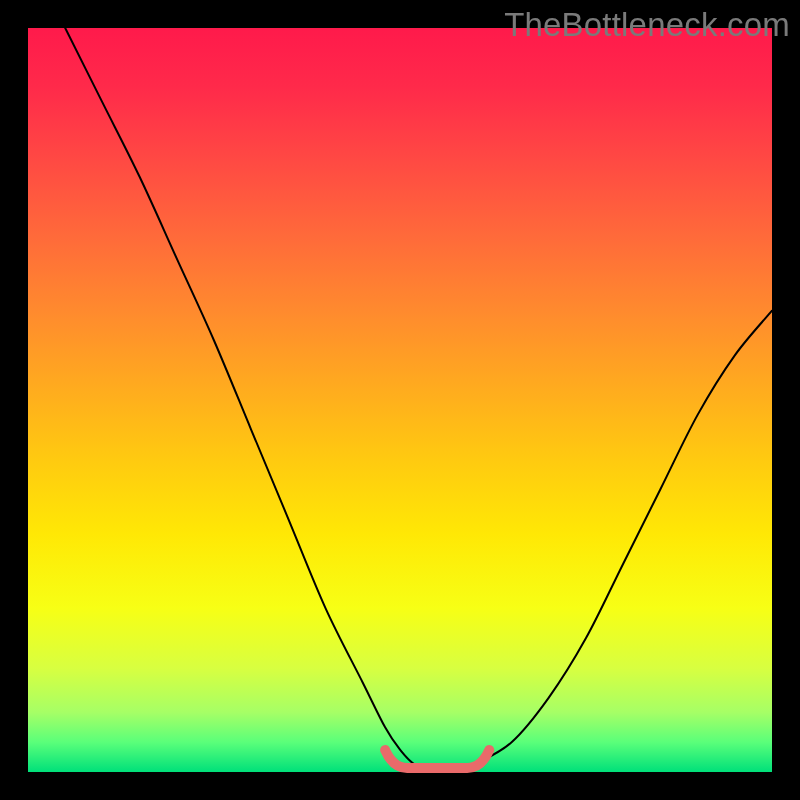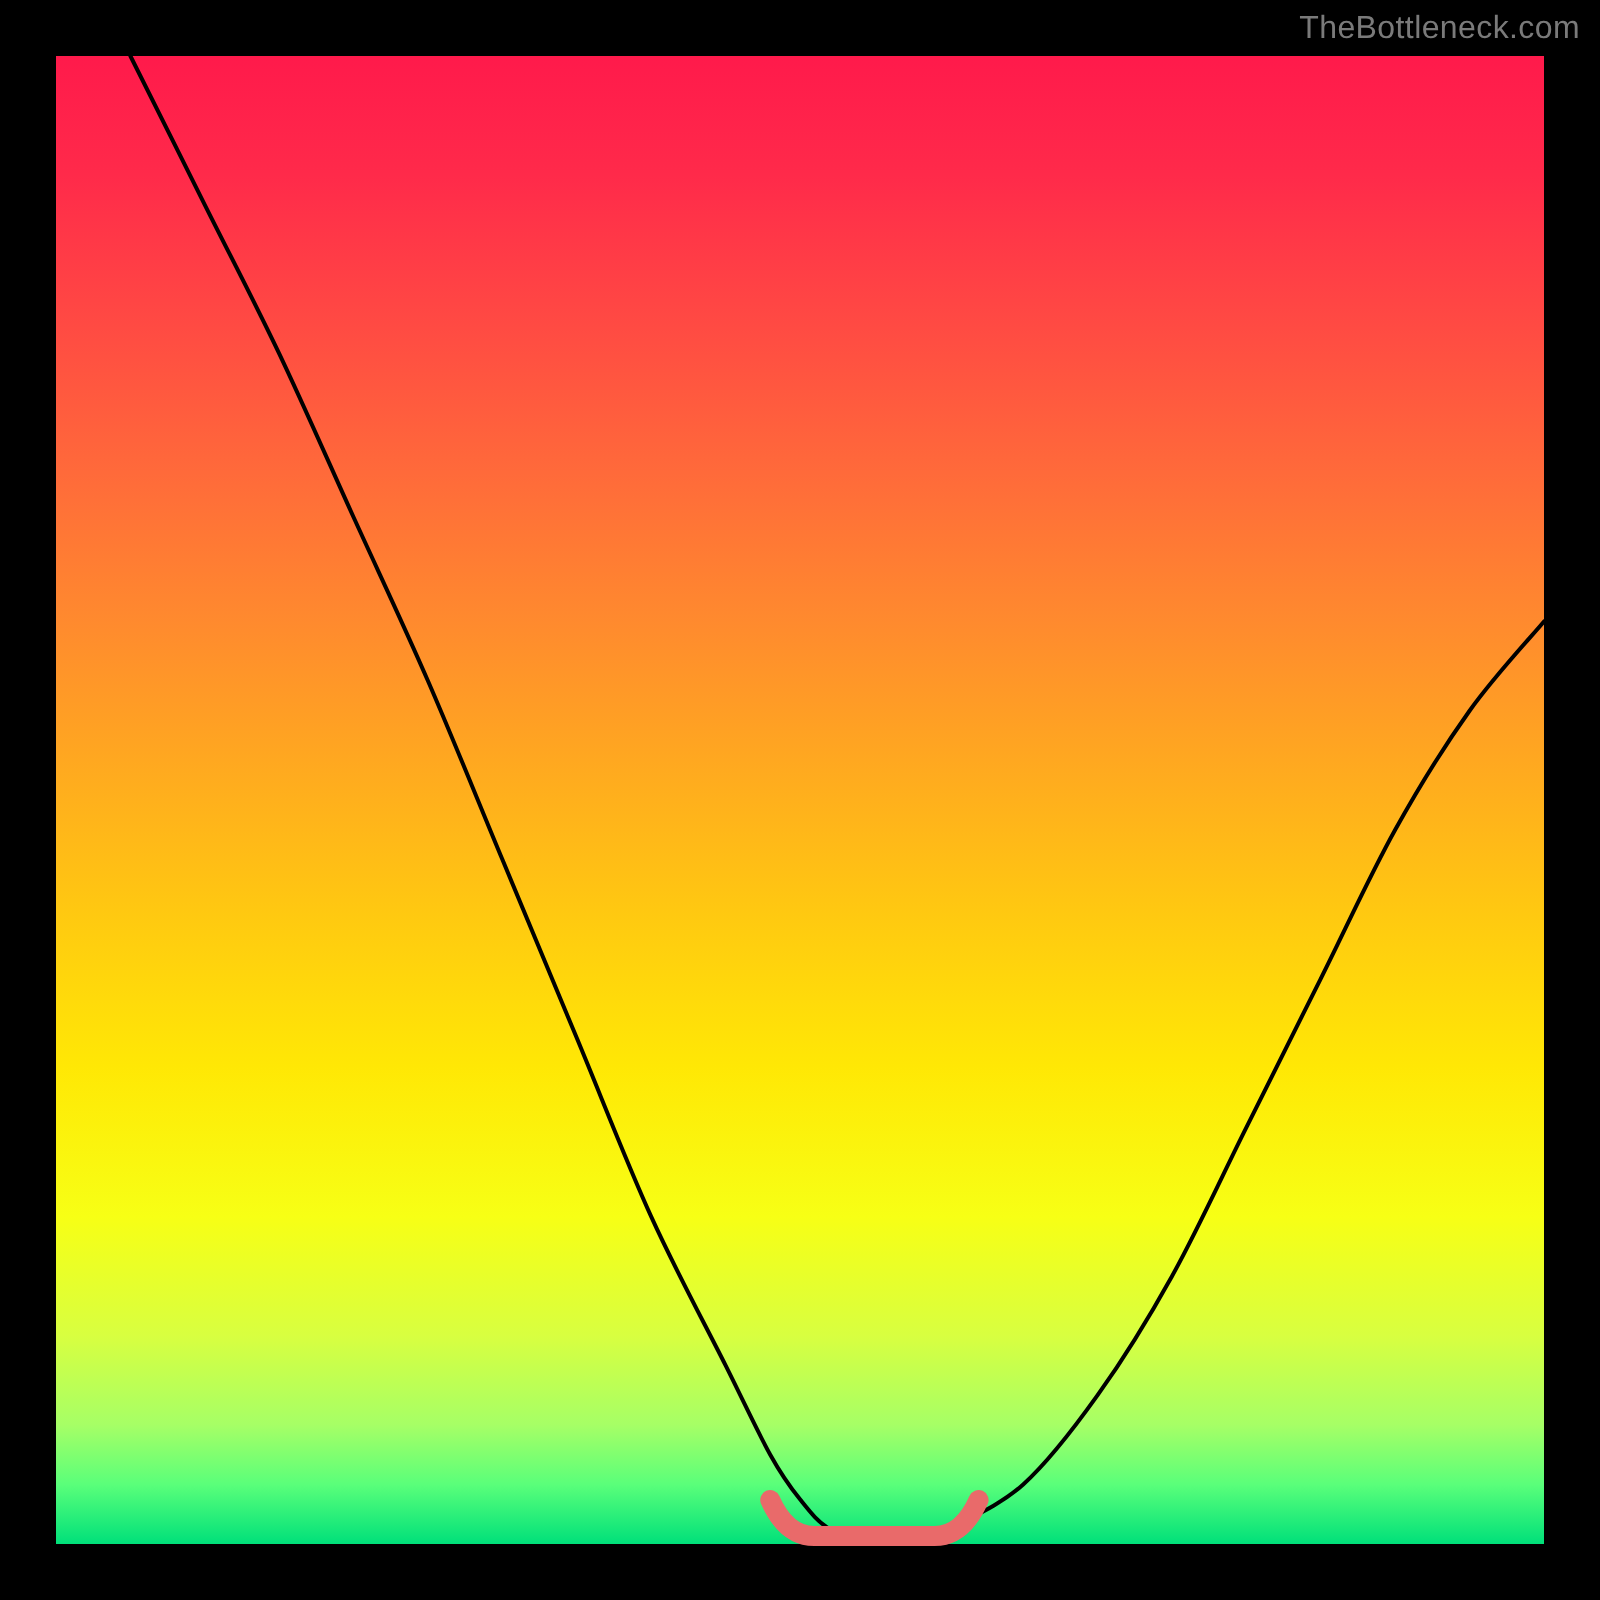--- a/index.html
+++ b/index.html
@@ -30,21 +30,21 @@
       #a6ff66 92%,
       #5aff7a 96%,
       #00e07a 100%
     );
   }
   .watermark {
     position: absolute;
     top: 6px;
     right: 10px;
     font-family: Arial, Helvetica, sans-serif;
-    font-size: 16px;
+    font-size: 33px;
     color: #7a7a7a;
     letter-spacing: 0.2px;
     user-select: none;
   }
   svg.curve {
     position: absolute;
     left: 0; top: 0;
     width: 744px;
     height: 744px;
     overflow: visible;

